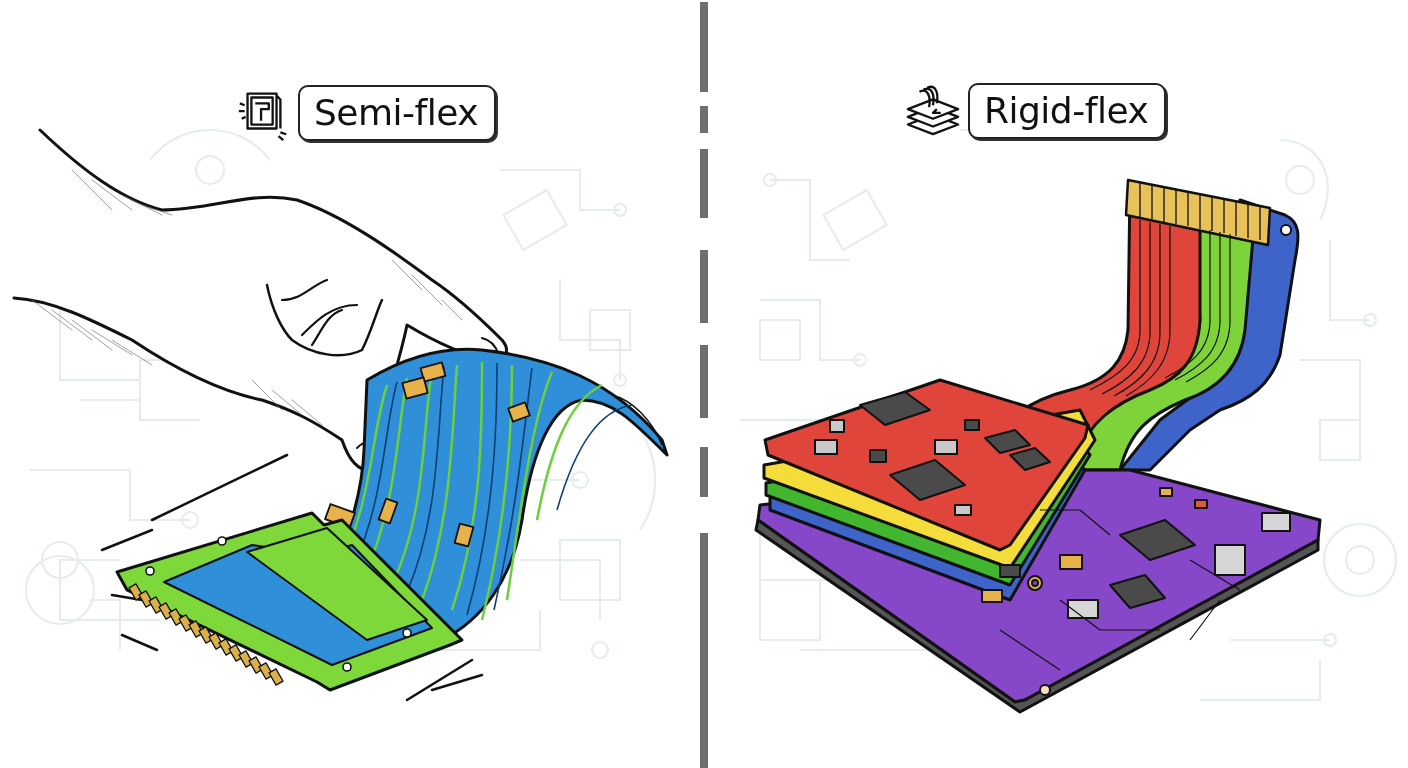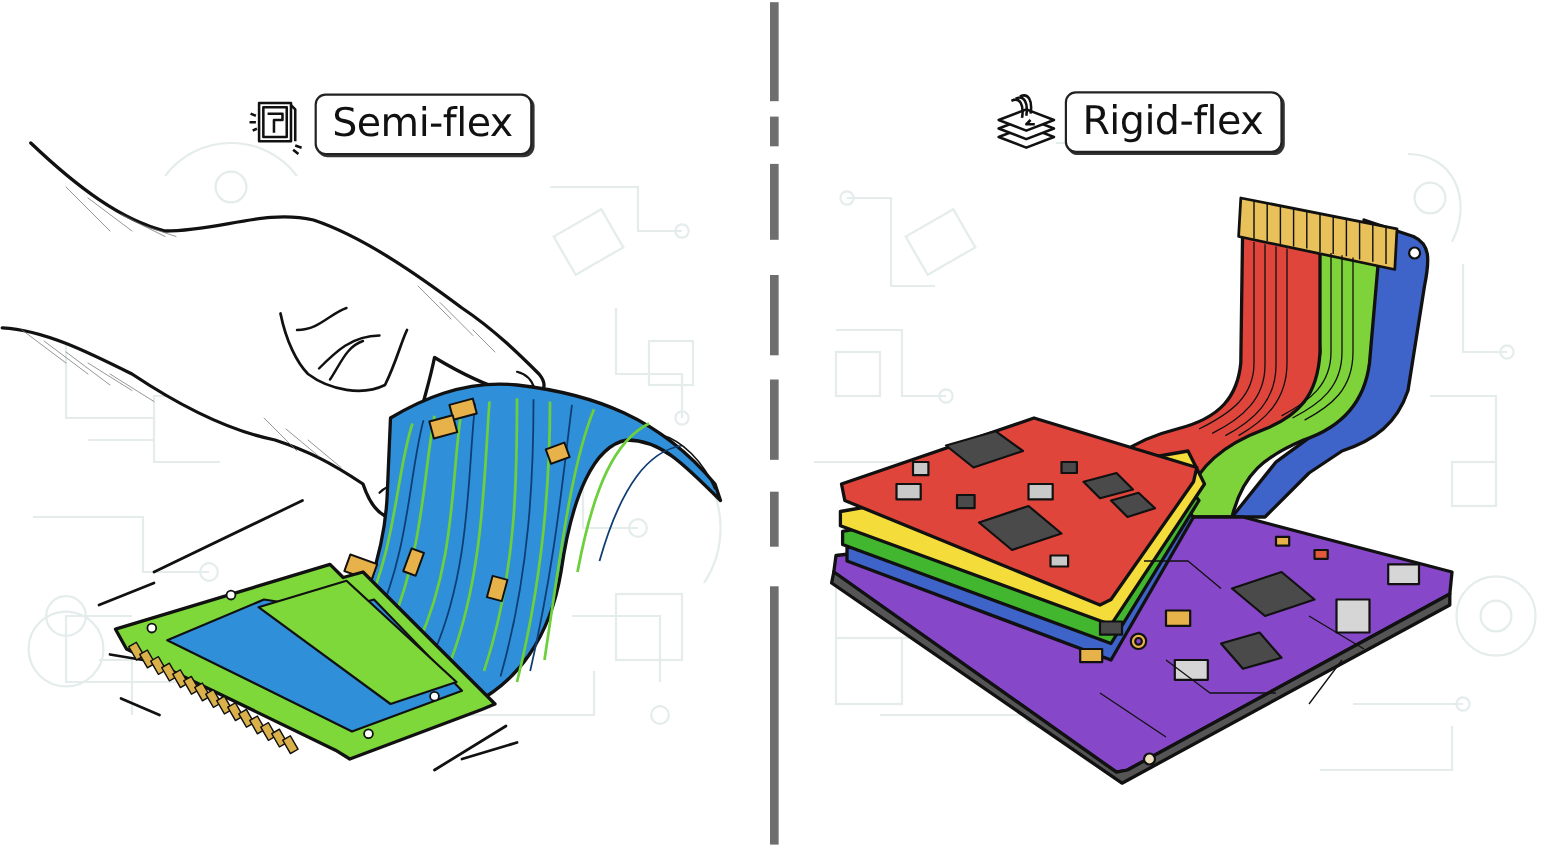--- a/index.html
+++ b/index.html
@@ -3,21 +3,21 @@
 <meta charset="utf-8">
 <style>
   html, body { margin: 0; padding: 0; }
   body {
     width: 1408px; height: 768px; overflow: hidden;
     background: #ffffff;
     font-family: "DejaVu Sans", "Liberation Sans", sans-serif;
     position: relative;
   }
   .panel { position: absolute; top: 0; height: 768px; }
-  .panel-left { left: 0; width: 704px; padding-left: 13px; }
+  .panel-left { left: 12px; width: 704px; padding-left: 13px; }
   .panel-right { left: 704px; width: 704px; }
   .bg-circuit { position: absolute; left: 0; top: 0; }
   .label-wrap {
     position: absolute; display: flex; align-items: center;
   }
   .label-box {
     border: 2px solid #222;
     border-radius: 10px;
     box-shadow: 2px 2px 0 #333;
     background: #fff;

